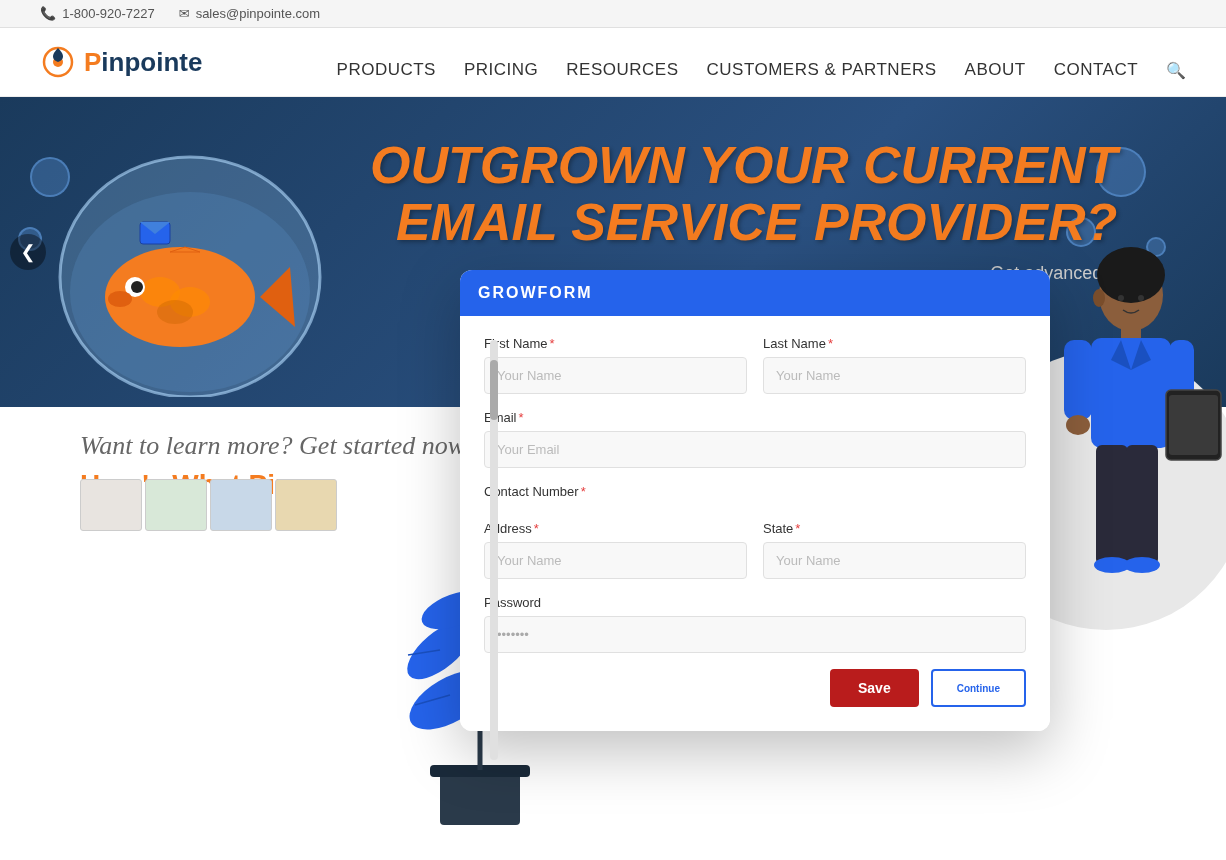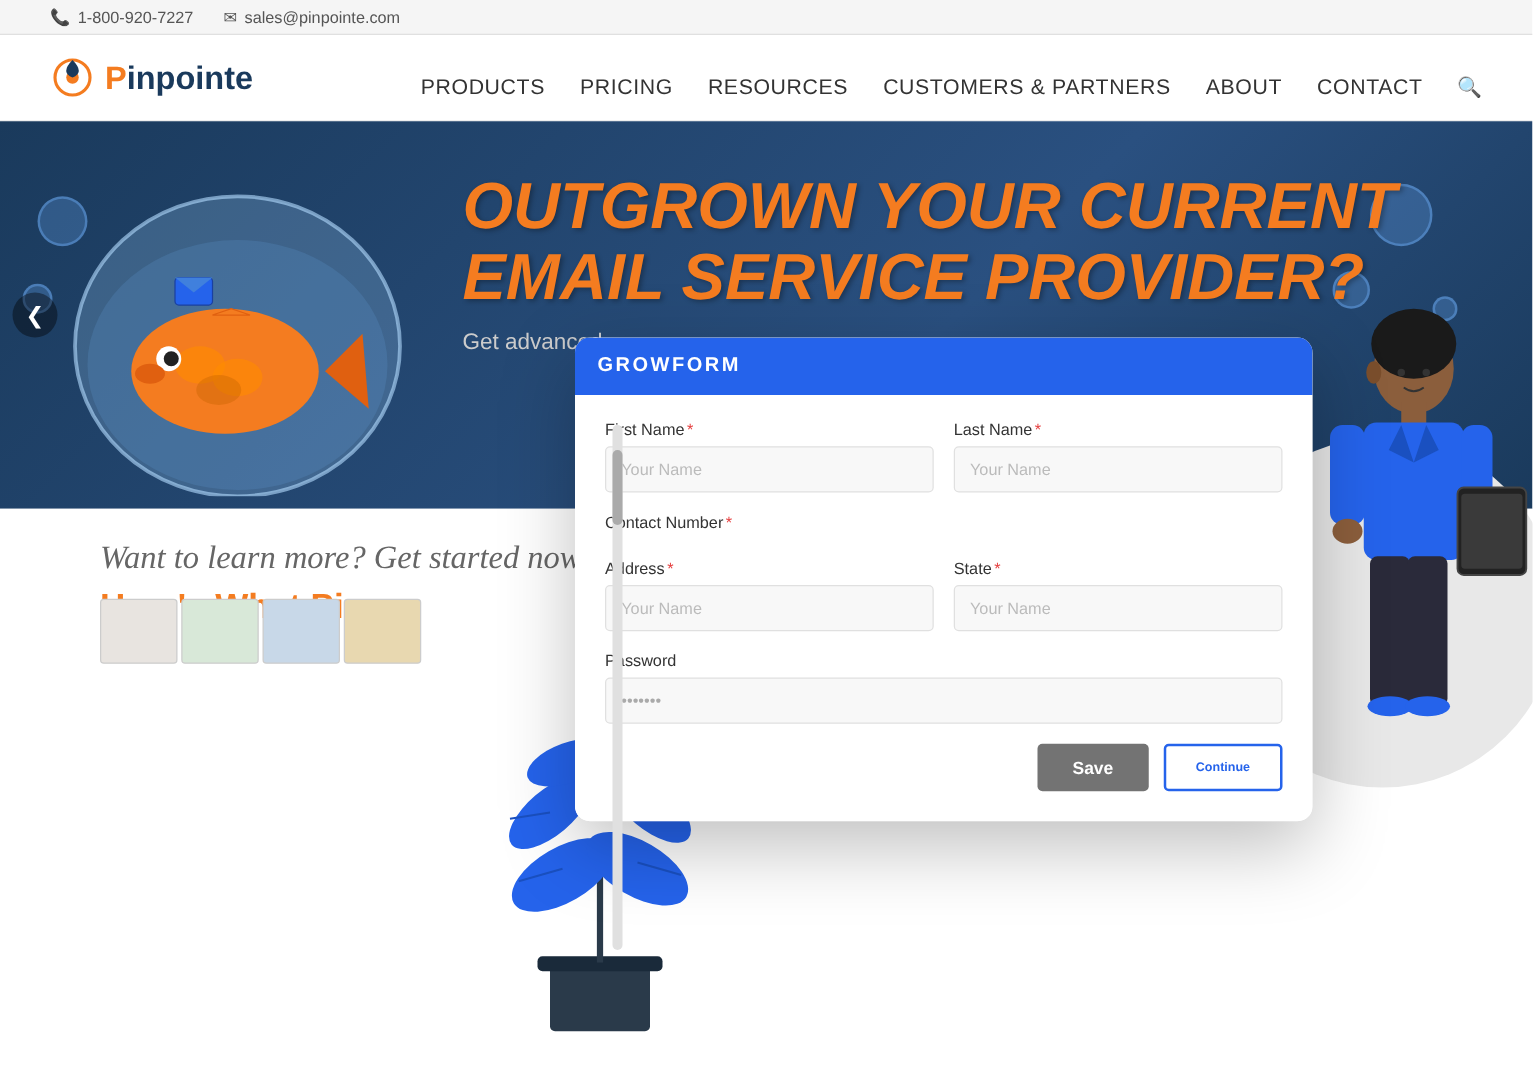--- a/index.html
+++ b/index.html
@@ -39,20 +39,21 @@
       height: 310px;
       background: linear-gradient(135deg, #1a3a5c 0%, #2a5080 60%, #1a3a5c 100%);
       overflow: hidden;
     }
 
     .hero-text {
       position: absolute;
       left: 370px;
       top: 40px;
       z-index: 5;
+      text-align: right;
     }
     .hero-title {
       font-size: 52px;
       font-weight: 900;
       color: #f47c20;
       line-height: 1.1;
       text-transform: uppercase;
       font-style: italic;
       text-shadow: 2px 2px 4px rgba(0,0,0,0.3);
     }
@@ -144,21 +145,21 @@
       outline: none;
     }
     .form-input::placeholder { color: #bbb; }
     .form-actions {
       display: flex;
       justify-content: flex-end;
       gap: 12px;
       margin-top: 8px;
     }
     .btn-save {
-      background: #737373;
+      background: #b91c1c;
       color: #fff;
       border: none;
       padding: 11px 28px;
       border-radius: 4px;
       font-size: 14px;
       font-weight: 600;
       cursor: pointer;
     }
     .btn-continue {
       background: #fff;
@@ -346,20 +347,28 @@
         <input class="form-input" type="text" placeholder="Your Name" style="">
       </div>
       <div class="form-group">
         <label class="form-label">
           <span>Last Name</span><span class="required">*</span>
         </label>
         <input class="form-input" type="text" placeholder="Your Name" style="">
       </div>
     </div>
 
+    <div class="form-row">
+      <div class="form-group">
+        <label class="form-label">
+          <span>Email</span><span class="required">*</span>
+        </label>
+        <input class="form-input" type="email" placeholder="Your Email" style="">
+      </div>
+    </div>
 
     <div class="form-row">
       <div class="form-group">
         <label class="form-label">
           <span>Contact  Number</span><span class="required">*</span>
         </label>
       </div>
     </div>
 
     <div class="form-row">

